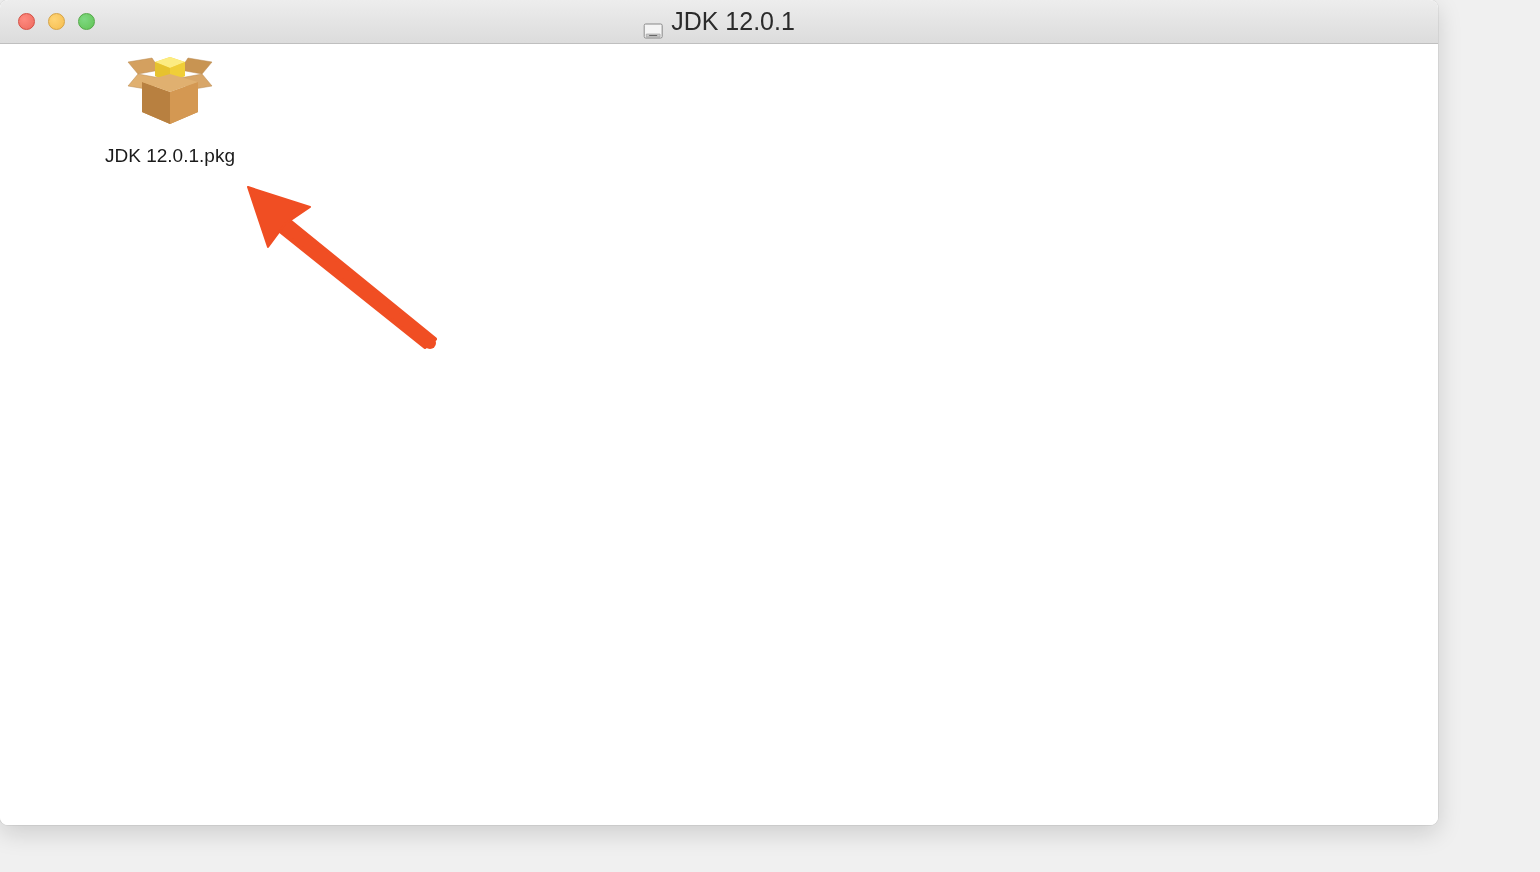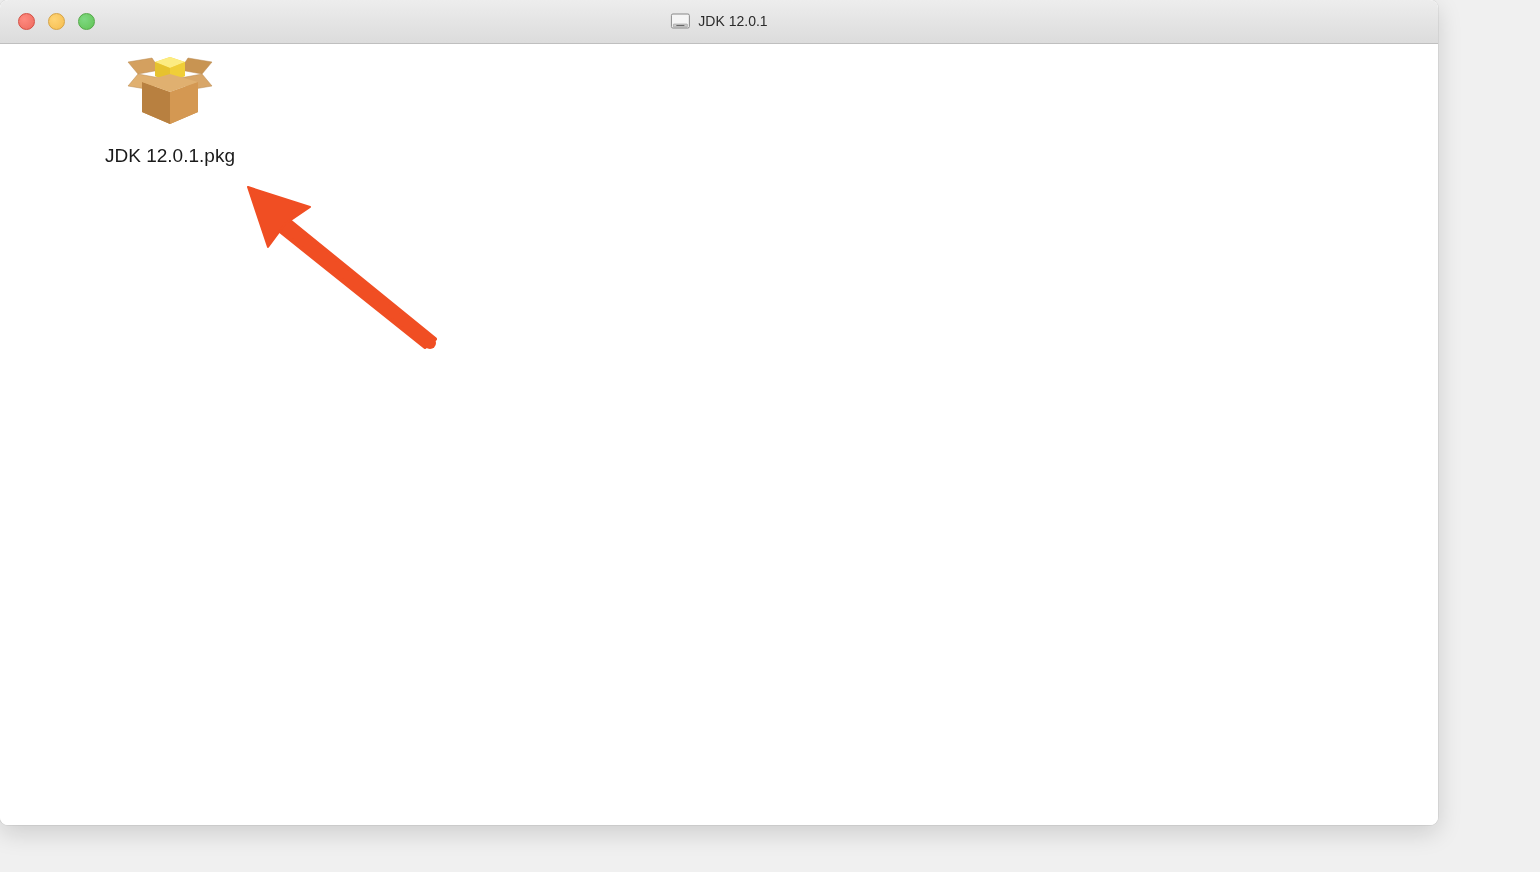--- a/index.html
+++ b/index.html
@@ -64,23 +64,23 @@
     .traffic-light.zoom {
       background: radial-gradient(circle at 35% 35%, #7ed982, #61c354);
       border: 0.5px solid #52a847;
     }
     
     .window-title {
       position: absolute;
       left: 50%;
       transform: translateX(-50%);
       display: flex;
-      align-items: flex-start;
+      align-items: flex-end;
       gap: 8px;
-      font-size: 14px;
+      font-size: 25px;
       color: #2b2b2b;
       font-weight: 500;
     }
     
     .disk-icon-small {
       width: 20px;
       height: 18px;
       position: relative;
       display: inline-block;
     }

